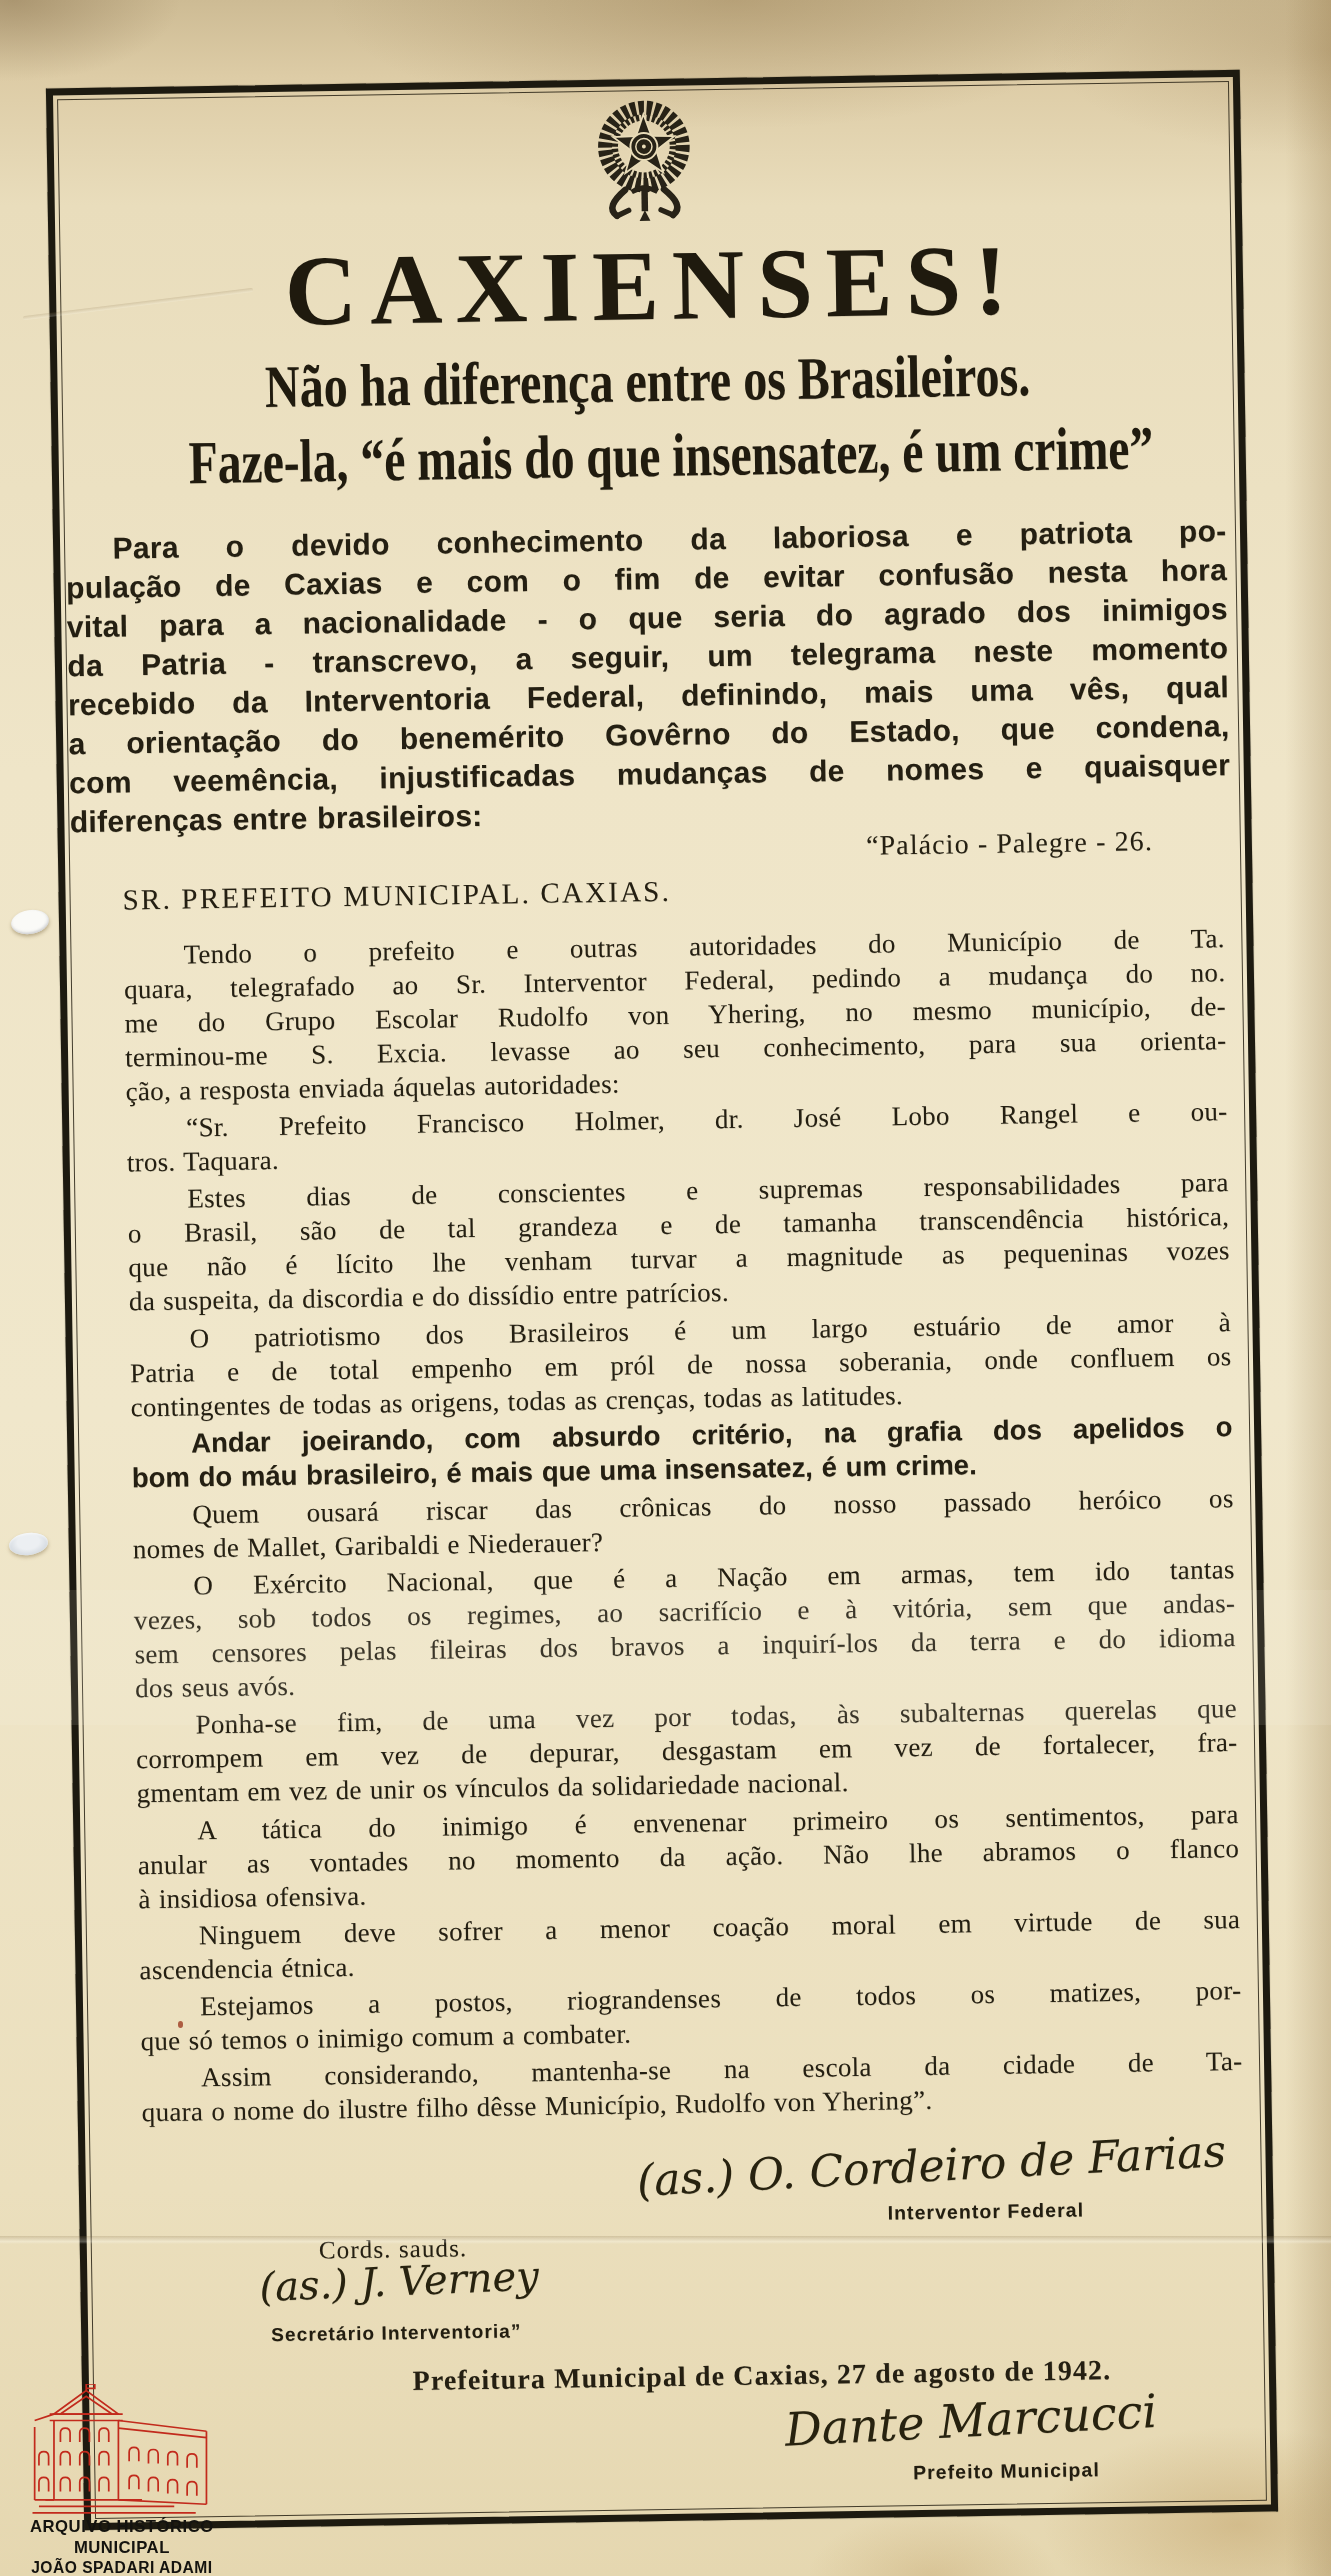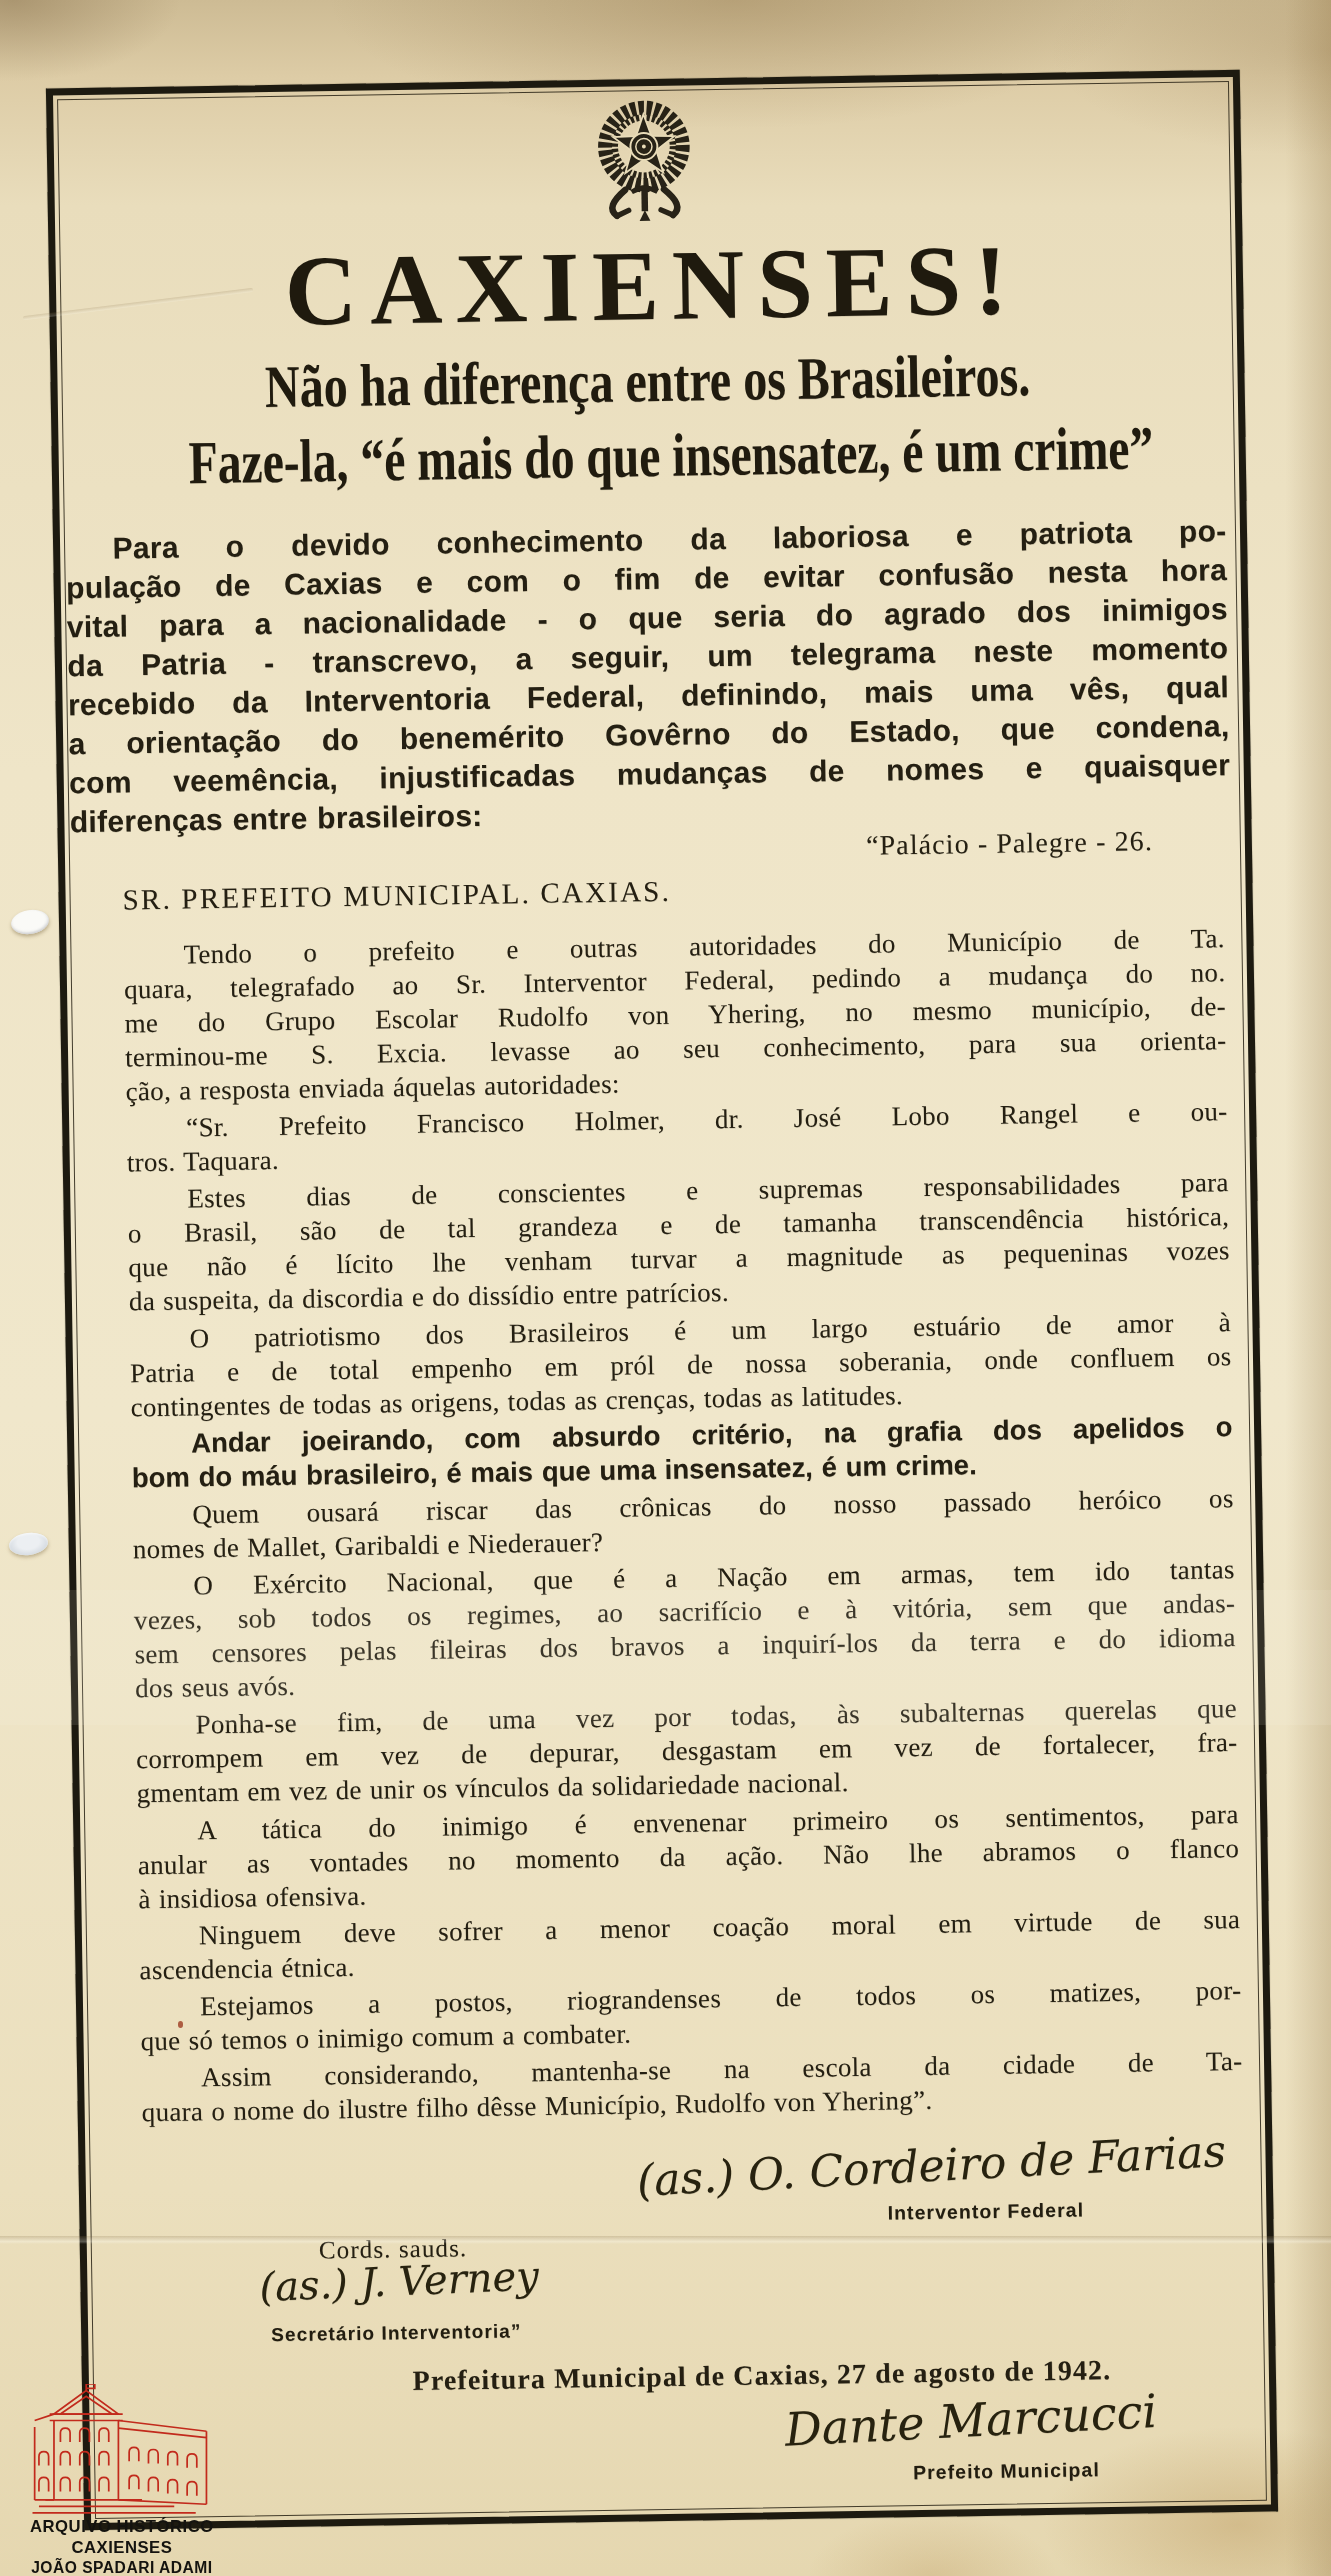--- a/index.html
+++ b/index.html
@@ -254,19 +254,19 @@
         <use href="#wnd" x="162" y="64"></use>
       <use href="#wnd" x="108" y="84"></use>
         <use href="#wnd" x="126" y="86"></use>
         <use href="#wnd" x="144" y="88"></use>
         <use href="#wnd" x="162" y="90"></use>
       <path d="M30,108 H120 M24,114 H150 M18,120 H170"></path>
       <path d="M20,34 L38,28 M20,40 V108 M20,108 H38"></path>
       <use href="#wnd" x="24" y="62"></use>
         <use href="#wnd" x="24" y="86"></use>
     </svg>
-    <div class="wm-line wm1">ARQUIVO HISTÓRICO CAXIENSES</div>
+    <div class="wm-line wm1">ARQUIVO HISTÓRICO MUNICIPAL</div>
     <div class="wm-line wm2">JOÃO SPADARI ADAMI</div>
 
   </div>
 
 </div>
 
 
 </body></html>

